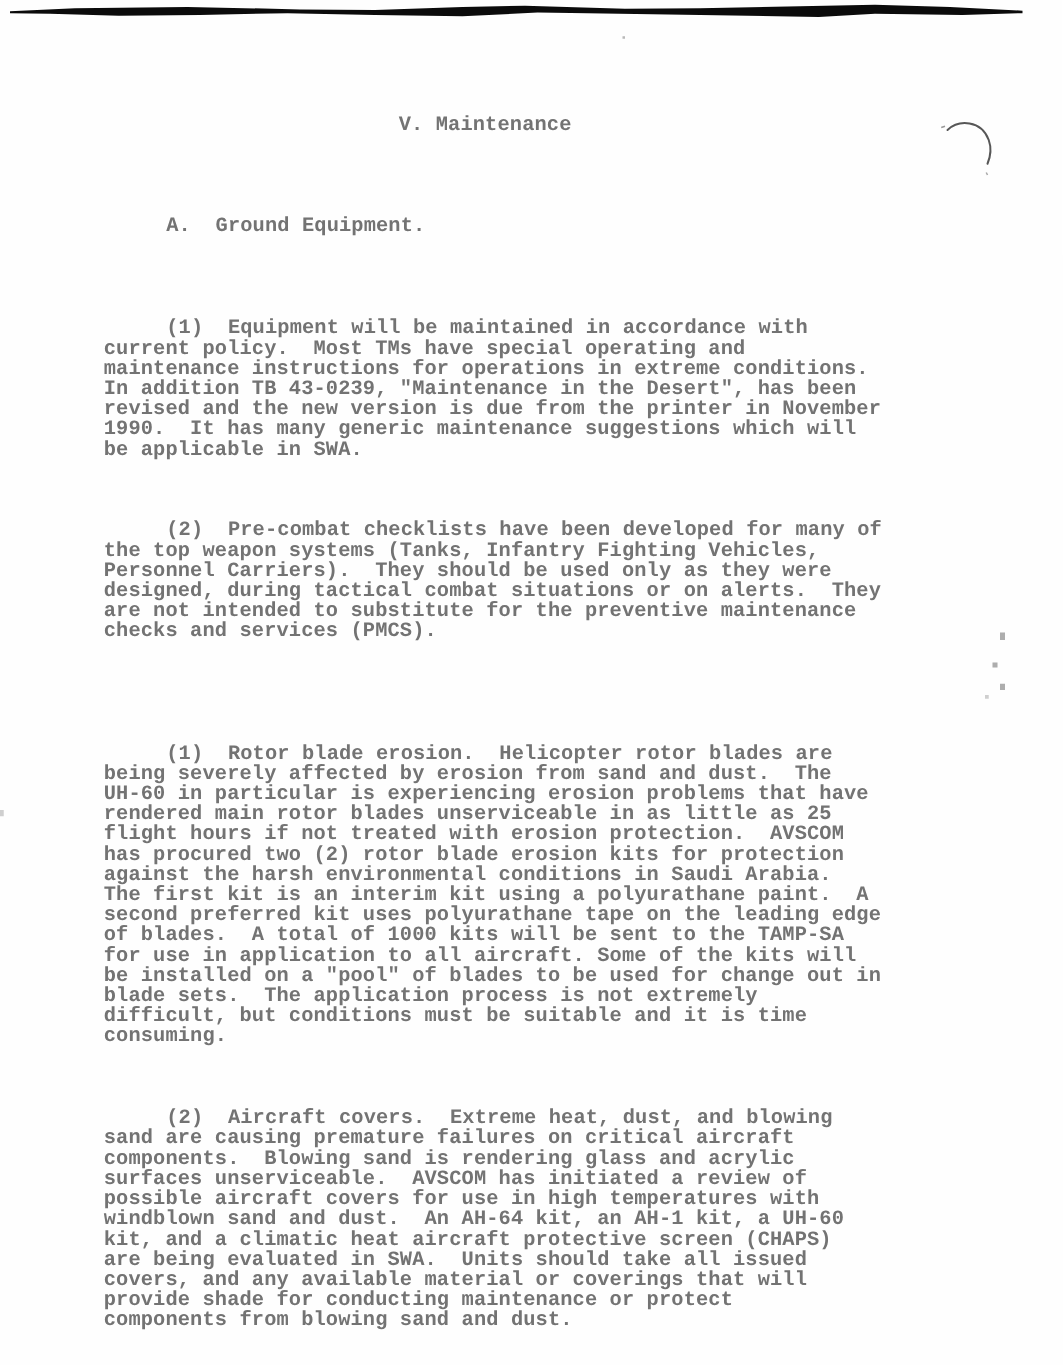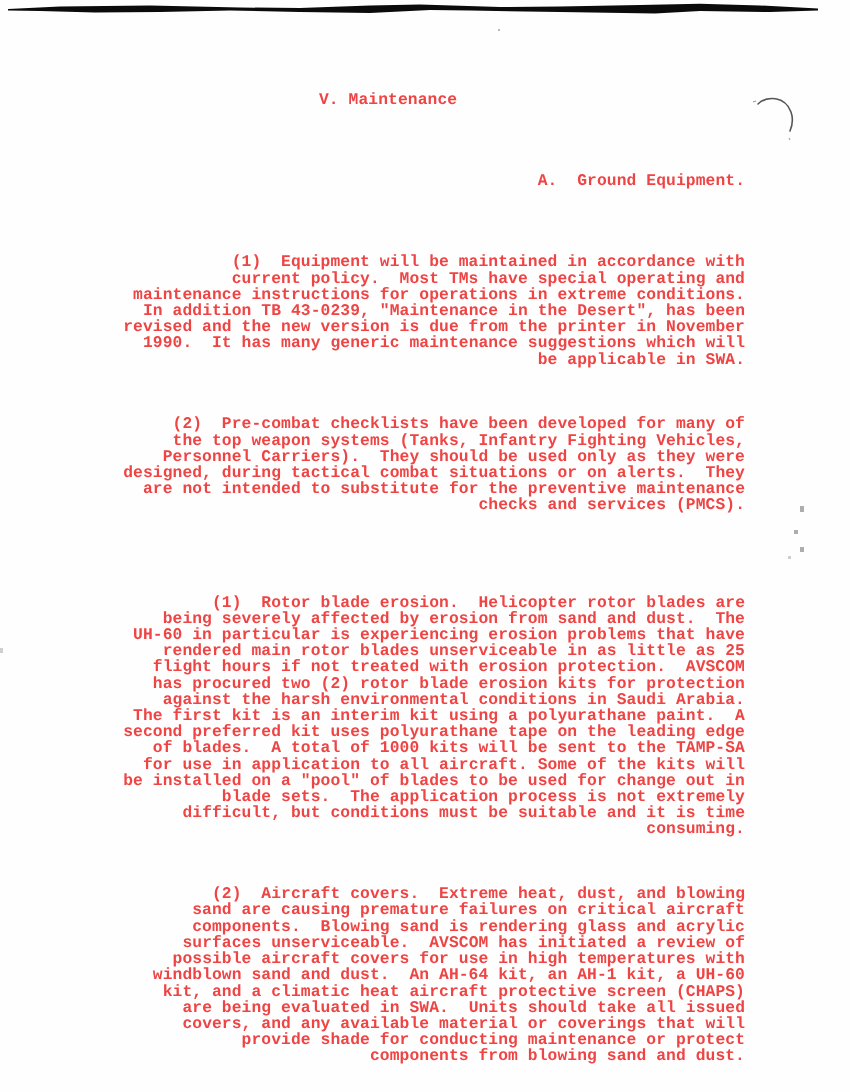--- a/index.html
+++ b/index.html
@@ -9,21 +9,21 @@
     height: 1092px;
     background: #ffffff;
     overflow: hidden;
   }
   .page {
     position: relative;
     width: 850px;
     height: 1092px;
     background: #fefefe;
     font-family: "Liberation Mono", "DejaVu Sans Mono", monospace;
-    color: #ef4444;
+    color: #737373;
   }
   .top-bar-svg {
     position: absolute;
     left: 0;
     top: 0;
     width: 850px;
     height: 22px;
   }
   .pen-mark-svg {
     position: absolute;
@@ -39,21 +39,20 @@
     width: 662px;
     font-size: 16.3px;
     line-height: 16.2px;
     font-weight: bold;
     letter-spacing: 0.1px;
     white-space: pre;
     text-rendering: geometricPrecision;
   }
   .content > * + * {
     margin-top: 16.2px; 
-    text-align: right;
   }
   .doc-title {
     padding-left: 236px;
   }
   .section-heading {
     padding-left: 50px;
   }
   .para {
     text-indent: 50px;
   }

